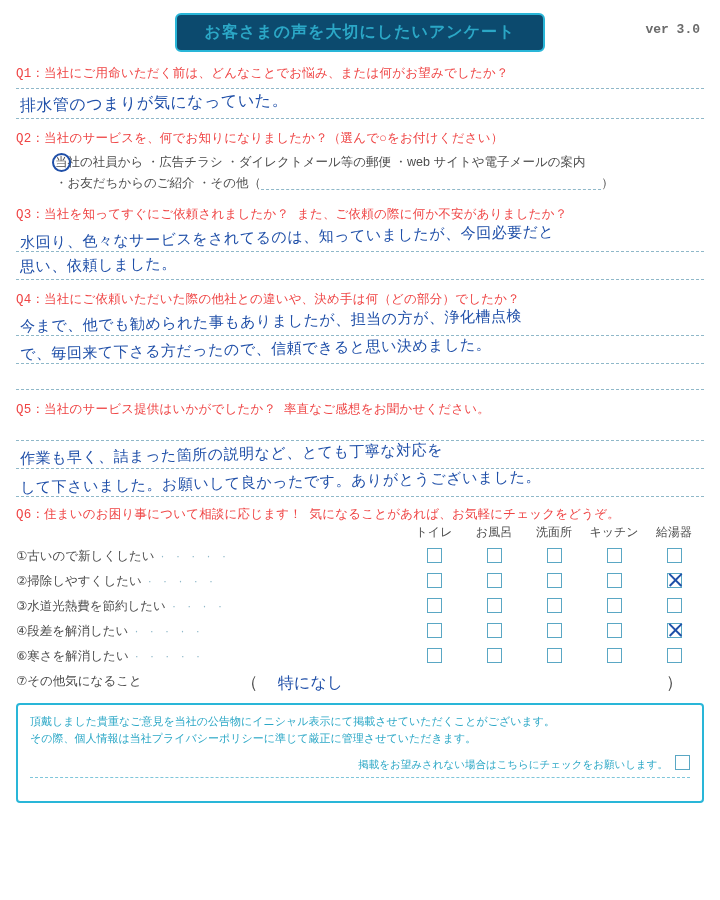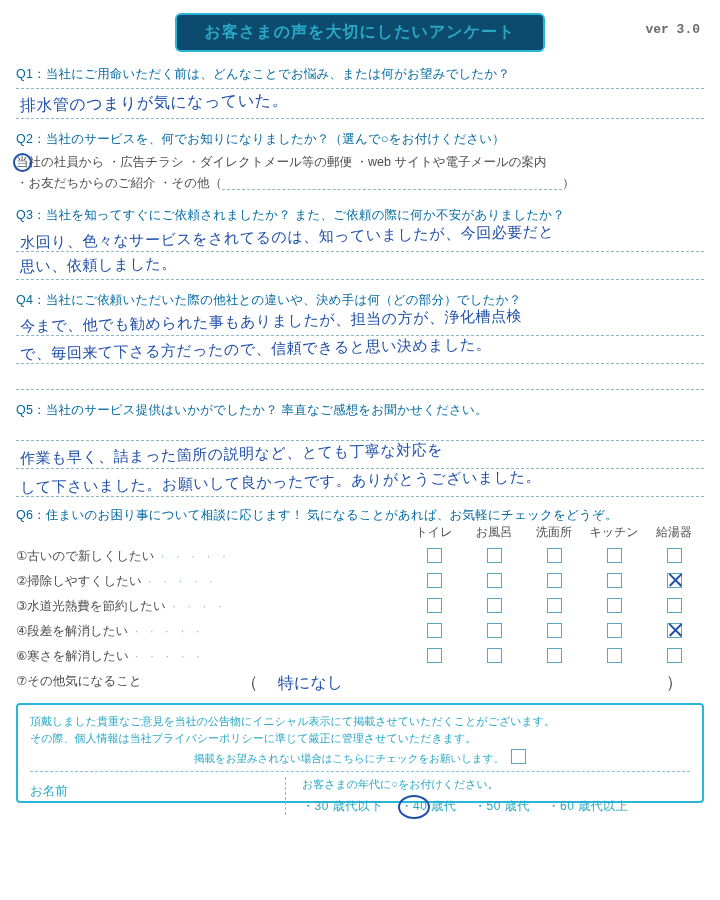--- a/index.html
+++ b/index.html
@@ -34,23 +34,24 @@
   .ver{
     position:absolute;right:4px;top:12px;
     color:#6b6b6b;font-size:13px;font-weight:bold;font-family:Liberation Mono, monospace;
   }
   
   .q{
     margin-top:12px;
   }
   .q-label{
     font-size:12.5px;
-    color:#0369a1;
+    color:#ef4444;
     letter-spacing:0.2px;
     line-height:1.3;
+    font-family:Liberation Mono, monospace;
   }
   .dashline{
     border-top:1px dashed #8fb8c9;
     height:0;
     margin:0;
   }
   .ans-area{
     position:relative;
   }
   .ans-row{
@@ -70,20 +71,21 @@
     letter-spacing:0.5px;
   }
   .hand.small{font-size:15px;}
   
   .opts{
     font-size:12.5px;
     color:#4d4d4d;
     line-height:1.75;
     margin-top:4px;
     position:relative;
+    margin-left:39px;
   }
   .opt-circle{
     position:absolute;
     width:15px;height:15px;
     border:2px solid #1f4fa8;
     border-radius:50%;
     left:-3px;top:1px;
   }
   .other-line{
     display:inline-block;
@@ -171,24 +173,24 @@
     box-sizing:border-box;
     height:100px;
     position:relative;
   }
   .foot-note{
     color:#2ba7c6;
     font-size:11px;
     line-height:1.55;
   }
   .foot-check-row{
-    text-align:center;
+    text-align:right;
     font-size:10.5px;
     color:#2ba7c6;
-    margin-top:2px;
+    margin-top:8px;
   }
   .foot-check-row .box{
     vertical-align:-2px;margin-left:4px;
   }
   .foot-divider{
     border-top:1px dashed #7fc6da;
     margin:5px 0 0 0;
   }
   .foot-bottom{
     display:flex;
@@ -366,30 +368,15 @@
   </div>
 
   <div class="footer">
     <div class="foot-note">頂戴しました貴重なご意見を当社の公告物にイニシャル表示にて掲載させていただくことがございます。</div>
     <div class="foot-note">その際、個人情報は当社プライバシーポリシーに準じて厳正に管理させていただきます。</div>
     <div class="foot-check-row">
       <span>掲載をお望みされない場合はこちらにチェックをお願いします。</span>
       <span class="box"></span>
     </div>
     <div class="foot-divider"></div>
-    <div class="foot-bottom">
-      <div class="name-cell">
-        <span>お名前</span>
-      </div>
-      <div class="age-cell">
-        <div class="age-title">お客さまの年代に○をお付けください。</div>
-        <div class="age-opts">
-          <span>・30 歳代以下</span>
-          <span>・40 歳代</span>
-          <span>・50 歳代</span>
-          <span>・60 歳代以上</span>
-        </div>
-        <div class="age-ring"></div>
-      </div>
-    </div>
   </div>
 
 </div>
 
 </body></html>

